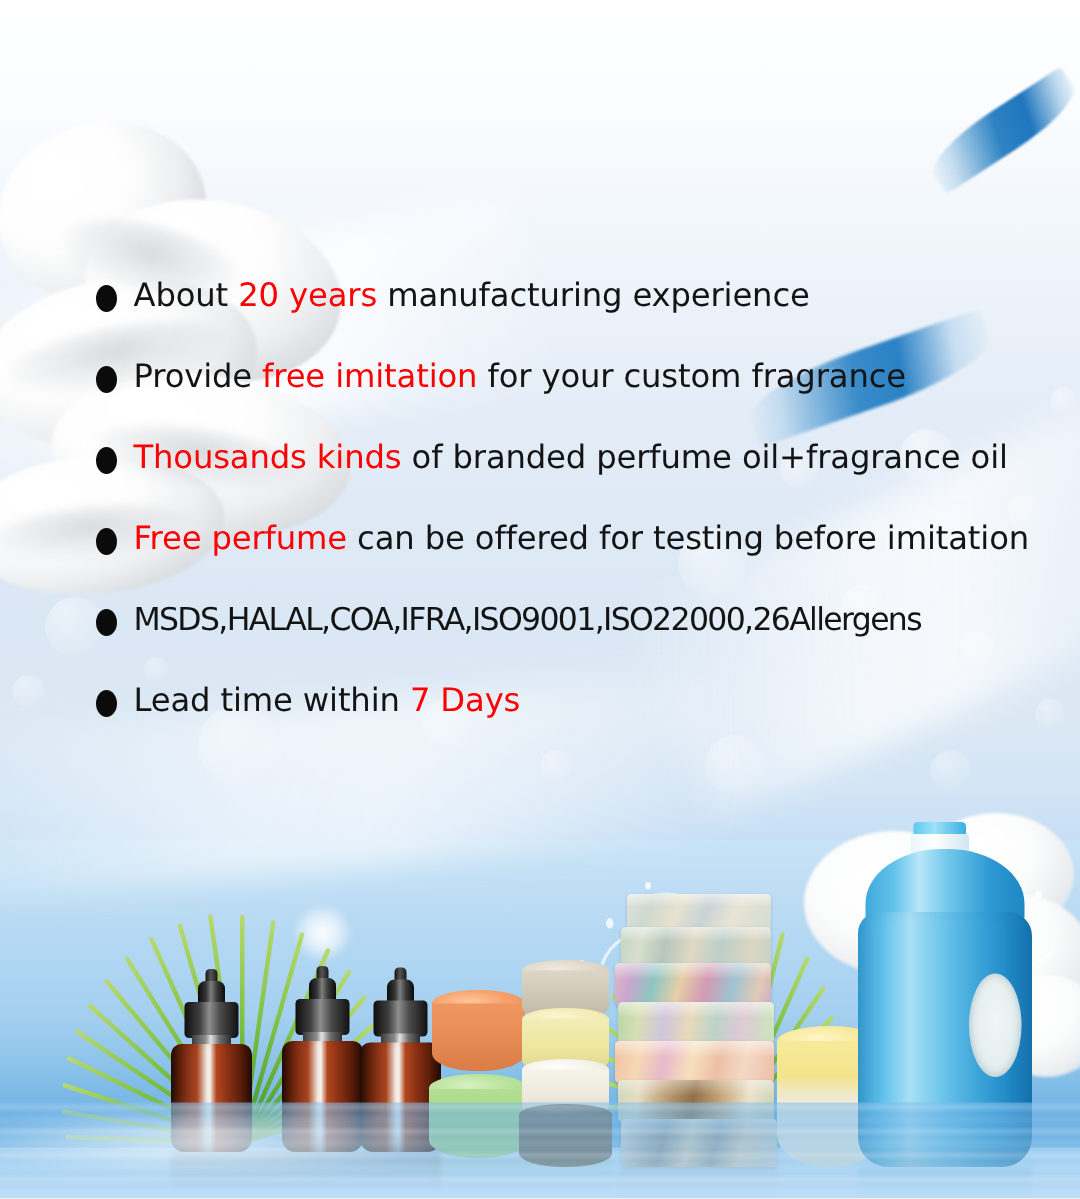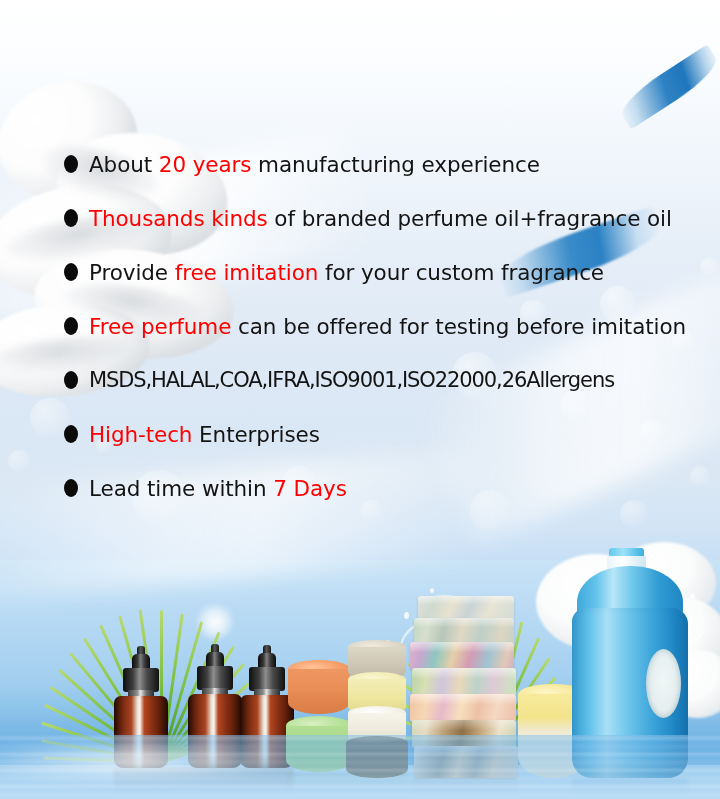--- a/index.html
+++ b/index.html
@@ -162,21 +162,21 @@
 
   
   .bullets {
     position: absolute;
     left: 64px;
     top: 154px;
     z-index: 6;
   }
   .bullet-row {
     display: flex;
-    align-items: flex-start;
+    align-items: flex-end;
     height: 54px;
     white-space: nowrap;
   }
   .dot {
     flex: 0 0 auto;
     width: 14px;
     height: 18px;
     border-radius: 50%;
     background: #0b0b0b;
     margin-right: 11px;
@@ -407,43 +407,39 @@
 
   <div class="bullets">
 
     <div class="bullet-row">
       <span class="dot"></span>
       <span class="bullet-text"><span>About </span><span class="hl">20 years</span><span> manufacturing experience</span></span>
     </div>
 
     <div class="bullet-row">
       <span class="dot"></span>
-      <span class="bullet-text"><span class="hl">Thousands kinds</span><span> of branded perfume oil+fragrance oil</span></span>
+      <span class="bullet-text"><span>Provide </span><span class="hl">free imitation</span><span> for your custom fragrance</span></span>
     </div>
 
     <div class="bullet-row">
       <span class="dot"></span>
-      <span class="bullet-text"><span>Provide </span><span class="hl">free imitation</span><span> for your custom fragrance</span></span>
+      <span class="bullet-text"><span class="hl">Thousands kinds</span><span> of branded perfume oil+fragrance oil</span></span>
     </div>
 
 
     <div class="bullet-row">
       <span class="dot"></span>
       <span class="bullet-text"><span class="hl">Free perfume</span><span> can be offered for testing before imitation</span></span>
     </div>
 
     <div class="bullet-row">
       <span class="dot"></span>
       <span class="bullet-text compact"><span>MSDS,HALAL,COA,IFRA,ISO9001,ISO22000,26Allergens</span></span>
     </div>
 
-    <div class="bullet-row">
-      <span class="dot"></span>
-      <span class="bullet-text"><span class="hl">High-tech</span><span> Enterprises</span></span>
-    </div>
 
     <div class="bullet-row">
       <span class="dot"></span>
       <span class="bullet-text"><span>Lead time within </span><span class="hl">7 Days</span></span>
     </div>
 
   </div>
 
   <div class="scene">
 

